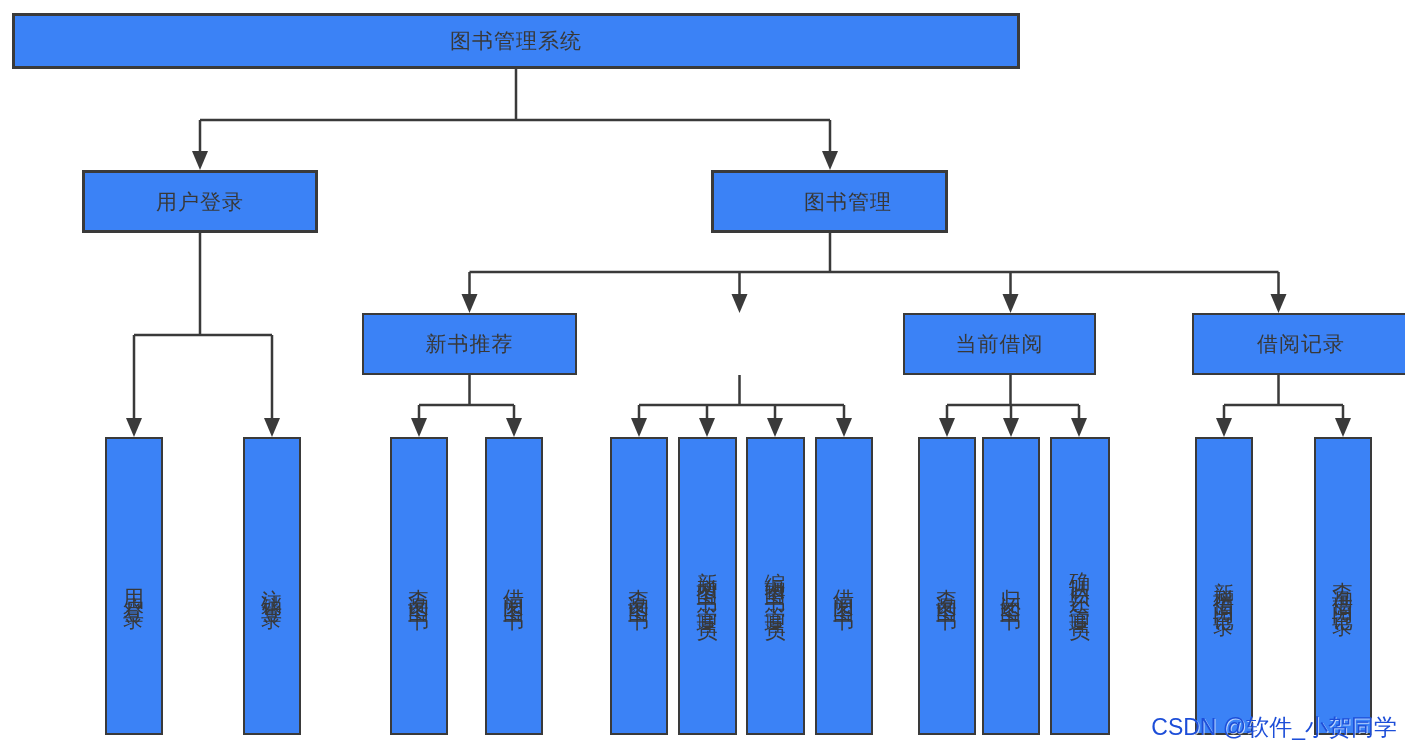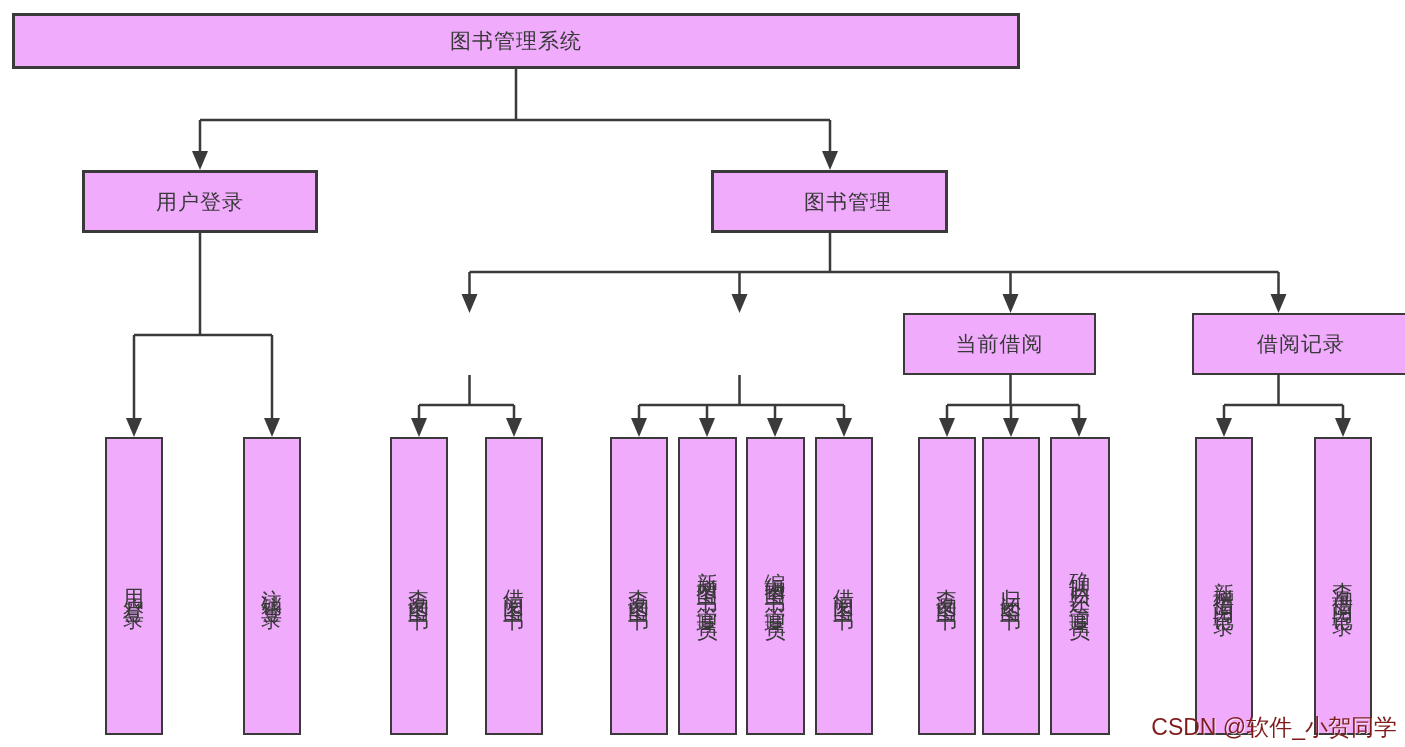--- a/index.html
+++ b/index.html
@@ -18,21 +18,21 @@
   }
   .wires {
     position: absolute;
     left: 0;
     top: 0;
     z-index: 1;
   }
   .box {
     position: absolute;
     box-sizing: border-box;
-    background: #f0abfc;
+    background: #3b82f6;
     border: 3px solid #3a3a3a;
     display: flex;
     align-items: center;
     justify-content: center;
     z-index: 2;
   }
   .box .hlabel {
     font-size: 21px;
     letter-spacing: 1px;
     color: #383838;
@@ -51,21 +51,21 @@
     line-height: 1;
     color: #383838;
     white-space: nowrap;
   }
   .watermark {
     position: absolute;
     top: 712px;
     right: 8px;
     z-index: 5;
     font-size: 23px;
-    color: #7f1d1d;
+    color: #1d4ed8;
     text-shadow: 1px 1px 0 rgba(255,255,255,0.65);
     white-space: nowrap;
   }
 </style>
 </head>
 <body>
 
 <div class="stage">
 
   <svg class="wires" width="1405" height="747" viewBox="0 0 1405 747">
@@ -112,20 +112,23 @@
     <span class="hlabel">图书管理系统</span>
   </div>
 
   <div class="box" style="left:82px; top:170px; width:236px; height:63px;">
     <span class="hlabel">用户登录</span>
   </div>
   <div class="box" style="left:711px; top:170px; width:237px; height:63px;padding-left:37px;">
     <span class="hlabel">图书管理</span>
   </div>
 
+  <div class="box l3-box" style="left:362px; top:313px; width:215px; height:62px;">
+    <span class="hlabel">新书推荐</span>
+  </div>
   <div class="box l3-box" style="left:903px; top:313px; width:193px; height:62px;">
     <span class="hlabel">当前借阅</span>
   </div>
   <div class="box l3-box" style="left:1172px; top:313px; width:218px; height:62px;margin-left:20px;">
     <span class="hlabel">借阅记录</span>
   </div>
 
   <div class="box leaf" style="left:105px; top:437px; width:58px; height:298px;">
     <span class="vlabel">用户登录</span>
   </div>

